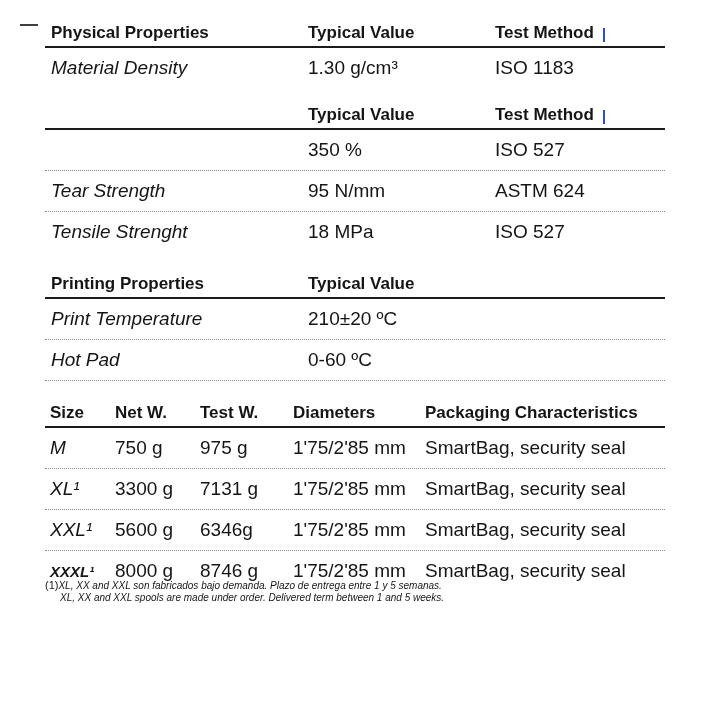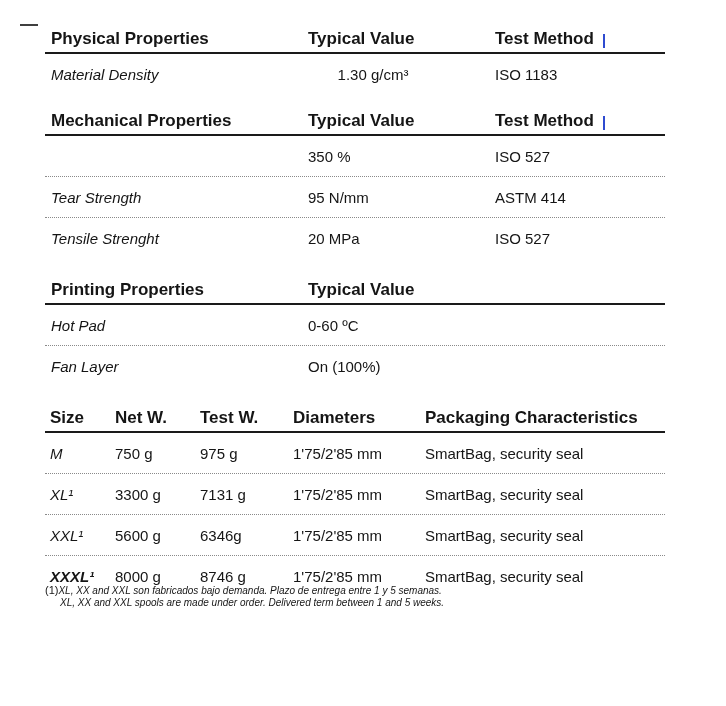--- a/index.html
+++ b/index.html
@@ -35,28 +35,28 @@
   .pos-3 { left:450px; }
   .cursor-mark {
     position:absolute; left:558px; bottom:4px;
     width:2px; height:14px; background:#2f4bd0;
   }
   
   .row { position:relative; height:40px; }
   .row.sep { border-bottom:1px dotted #8a8a8a; }
   .row .c {
     position:absolute; top:50%; transform:translateY(-50%);
-    font-size:15px; white-space:nowrap;
+    font-size:19px; white-space:nowrap;
   }
   .c.prop { left:6px; font-style:italic; }
   .c.val  { left:263px; }
-  .c.val.centered { left:263px; width:130px; text-align:center; }
+  .c.val.centered { left:263px; width:130px; }
   .c.meth { left:450px; }
   
-  #physical   { margin-top:26px; }
+  #physical   { margin-top:20px; }
   #mechanical { margin-top:14px; }
   #printing   { margin-top:19px; }
   #packaging  { margin-top:19px; }
   
   .pk-1 { left:5px; }
   .pk-2 { left:70px; }
   .pk-3 { left:155px; }
   .pk-4 { left:248px; }
   .pk-5 { left:380px; }
   .c.size-label { font-style:italic; }
@@ -84,53 +84,52 @@
     </div>
     <div class="row">
       <span class="c prop">Material Density</span>
       <span class="c val centered">1.30 g/cm³</span>
       <span class="c meth">ISO 1183</span>
     </div>
   </section>
 
   <section class="sec" id="mechanical">
     <div class="sec-header">
-      <span class="h pos-1">Mechanical Properties</span>
       <span class="h pos-2">Typical Value</span>
       <span class="h pos-3">Test Method</span>
       <span class="cursor-mark"></span>
     </div>
     <div class="row sep">
       <span class="c val">350 %</span>
       <span class="c meth">ISO 527</span>
     </div>
     <div class="row sep">
       <span class="c prop">Tear Strength</span>
       <span class="c val">95 N/mm</span>
-      <span class="c meth">ASTM 414</span>
+      <span class="c meth">ASTM 624</span>
     </div>
     <div class="row">
       <span class="c prop">Tensile Strenght</span>
-      <span class="c val">20 MPa</span>
+      <span class="c val">18 MPa</span>
       <span class="c meth">ISO 527</span>
     </div>
   </section>
 
   <section class="sec" id="printing">
     <div class="sec-header">
       <span class="h pos-1">Printing Properties</span>
       <span class="h pos-2">Typical Value</span>
     </div>
     <div class="row sep">
+      <span class="c prop">Print Temperature</span>
+      <span class="c val">210±20 ºC</span>
+    </div>
+    <div class="row sep">
       <span class="c prop">Hot Pad</span>
       <span class="c val">0-60 ºC</span>
-    </div>
-    <div class="row">
-      <span class="c prop">Fan Layer</span>
-      <span class="c val">On (100%)</span>
     </div>
   </section>
 
   <section class="sec" id="packaging">
     <div class="sec-header">
       <span class="h pk-1">Size</span>
       <span class="h pk-2">Net W.</span>
       <span class="h pk-3">Test W.</span>
       <span class="h pk-4">Diameters</span>
       <span class="h pk-5">Packaging Characteristics</span>

